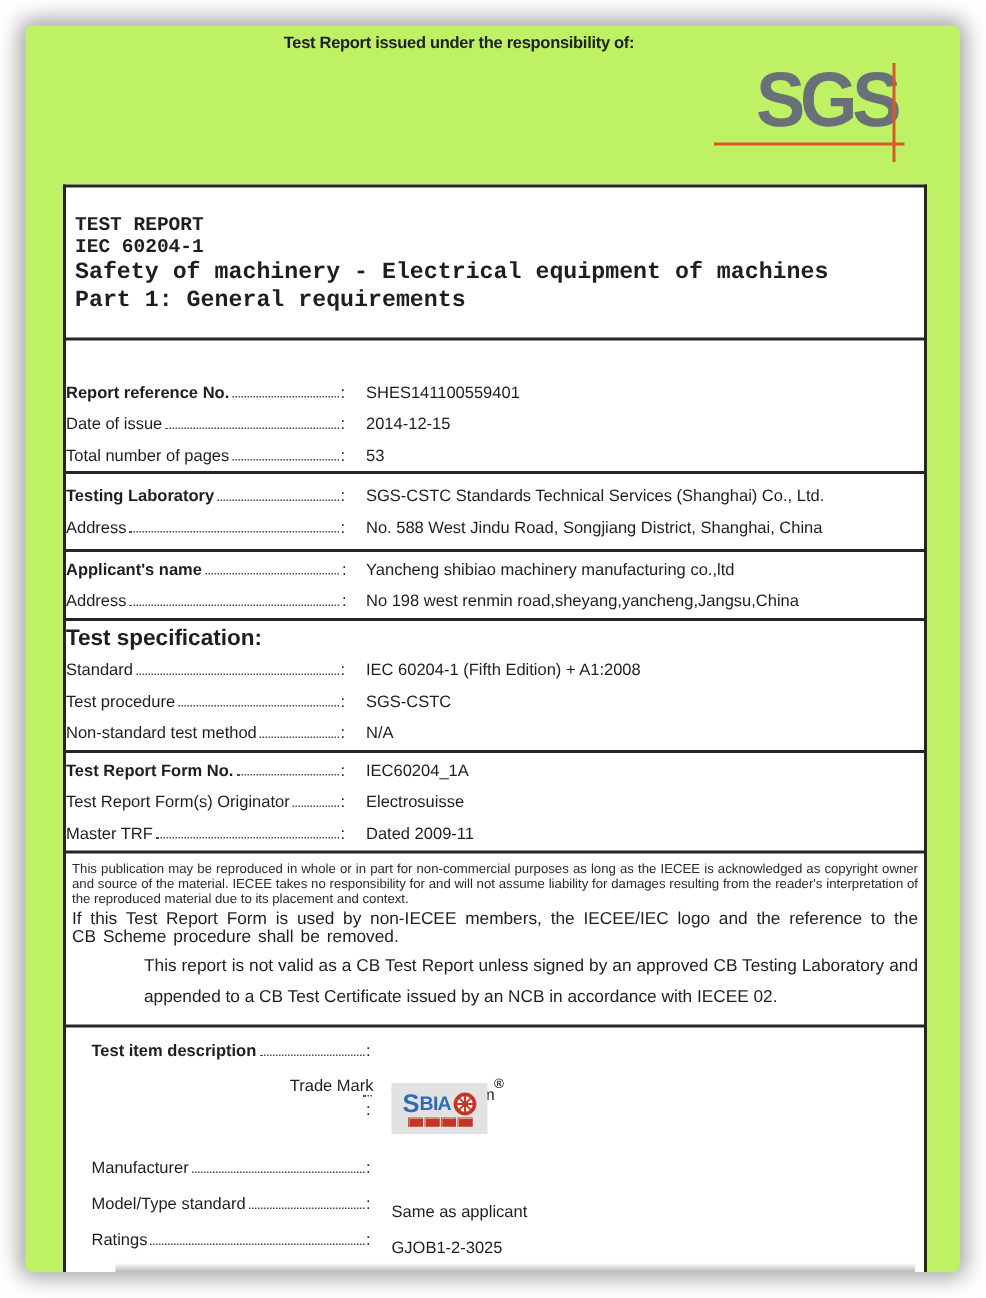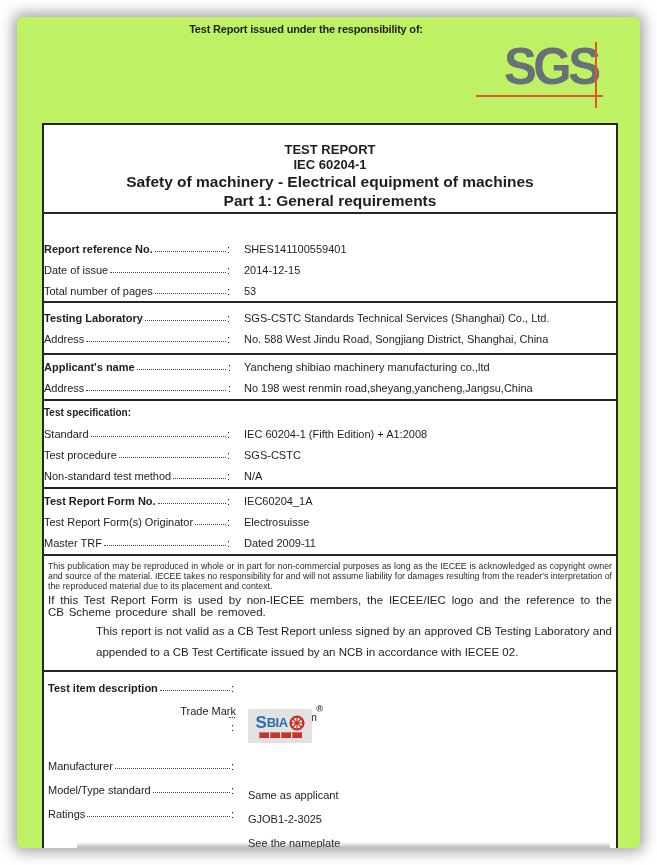--- a/index.html
+++ b/index.html
@@ -37,42 +37,42 @@
   .sgs-vline { position:absolute; left:578px; top:25px; width:2px; height:66px; background:#e0552f; }
   .sgs-hline { position:absolute; left:459px; top:78px; width:127px; height:2px; background:#e0552f; }
 
   
   .box {
     position:absolute; left:25px; top:106px; width:576px; height:740px;
     border:2px solid #262626; border-bottom:none;
     background:#fff;
   }
   .sec { border-bottom:2px solid #262626; }
-  .sec:last-child { border-bottom:none; }
-
-  
-  .sec-title { padding:17px 6px 2px; text-align:center; font-weight:bold; }
+  .sec:last-child { border-bottom:none;padding-left:13px; }
+
+  
+  .sec-title { padding:17px 6px 15px; font-weight:bold;font-family:Liberation Mono, monospace; }
   .t-sm { font-size:13px; line-height:15px; }
   .t-lg { font-size:15.5px; line-height:19px; }
 
   
   .row { height:21px; display:flex; align-items:center; padding-left:0; font-size:11px; }
   .lbl { width:188px; display:flex; align-items:flex-end; flex-shrink:0; }
   .lbl-text { white-space:nowrap; }
   .bold { font-weight:bold; }
   .leader { flex:1 1 auto; min-width:6px; border-bottom:1px dotted #4a4a4a; margin:0 1px 3px 2px; }
   .colon { width:5px; }
   .val { padding-left:12px; white-space:nowrap; }
 
   .sec-ref  { padding-top:24px; }
   .sec-lab  { padding:4px 0; }
   .sec-app  { padding:1px 0;text-align:center; }
   .sec-spec { padding:1px 0; }
   .sec-trf  { padding:1px 0; }
-  .spec-heading { font-size:10px; }
+  .spec-heading { font-size:15px; }
 
   
   .sec-copy { padding:5px 4px 7px; }
   .copy-heading { font-size:11.5px; font-weight:bold; line-height:12.5px; text-align:justify; margin-bottom:4px; letter-spacing:-0.1px; }
   .copy-fine { font-size:8.8px; line-height:10px; text-align:justify; margin-bottom:3px; color:#2a2a2a; }
   .copy-removal { font-size:11.5px; line-height:12px; text-align:justify; margin-bottom:3px; word-spacing:1.5px; }
   .copy-validity { font-size:11.5px; font-weight:normal; line-height:21px; text-align:justify;margin-left:48px; }
 
   
   .sec-item { padding-top:4px; border-bottom:none; }

